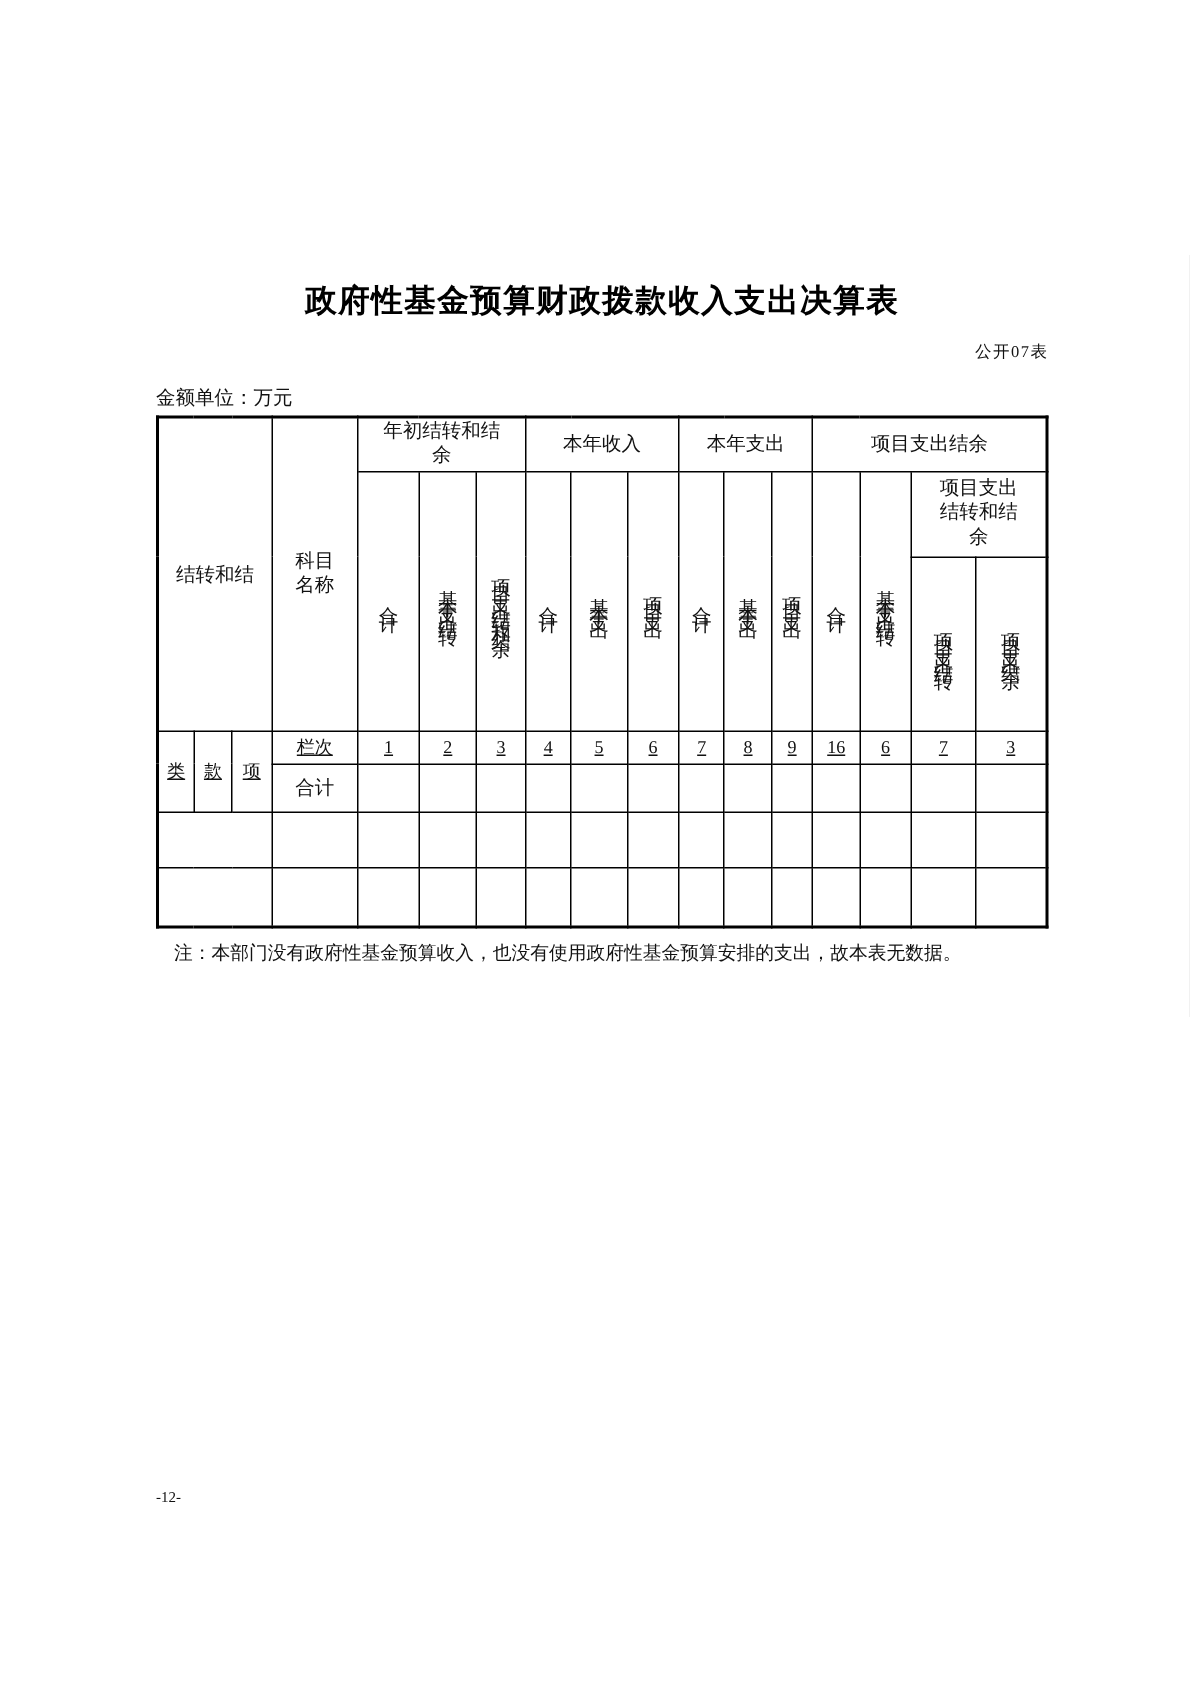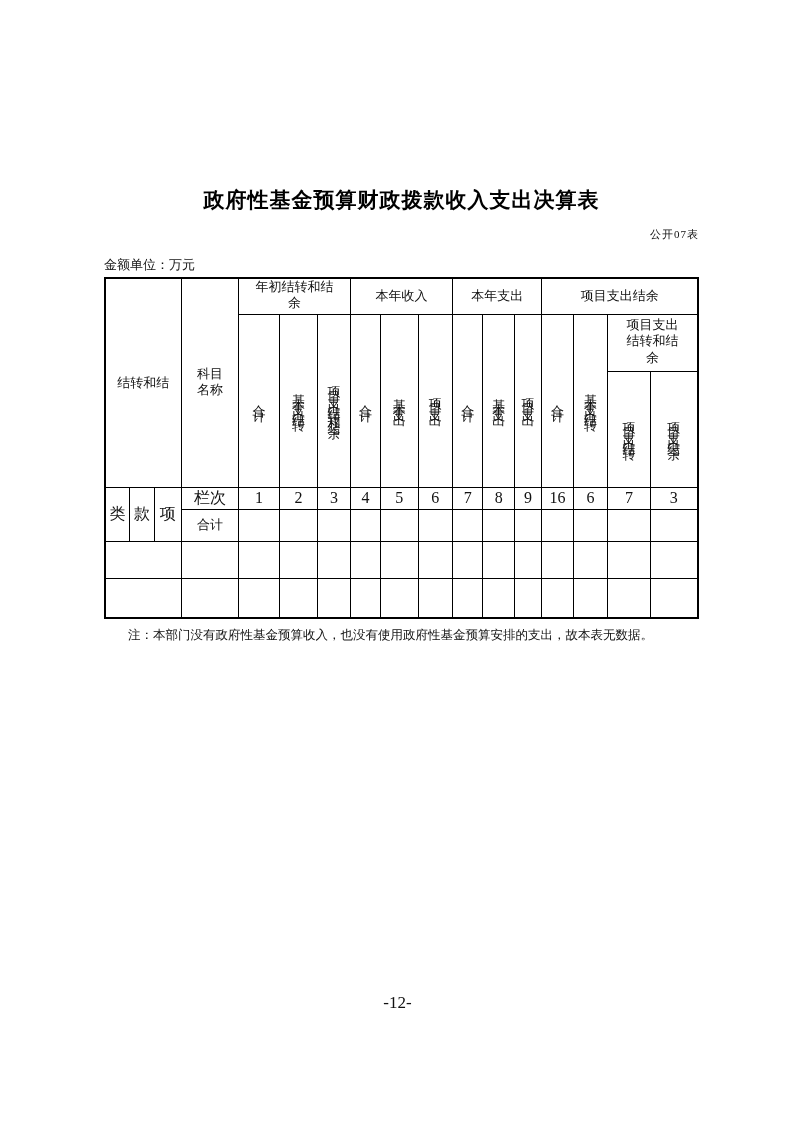--- a/index.html
+++ b/index.html
@@ -71,36 +71,36 @@
   tr.row-empty1   { height: 37px; }
   tr.row-empty2   { height: 40px; }
   .wrap { white-space: pre-line; font-family: Liberation Mono, monospace; }
   .vt {
     display: inline-block;
     writing-mode: vertical-rl;
     text-orientation: upright;
     letter-spacing: 5px;
     line-height: 1;
   }
-  tr.row-numbers td { font-size: 16px; }
+  tr.row-numbers td { font-size: 12px; text-decoration: underline; }
   .note {
     position: absolute;
     top: 627px;
-    left: 128px;
+    left: 116px;
     width: 590px;
     font-size: 12.5px;
   }
   .page-number {
     position: absolute;
     top: 993px;
     left: 104px;
     width: 595px;
-    text-align: center;
+    text-align: left;
     padding-right: 8px;
-    font-size: 17px;
+    font-size: 10px;
     box-sizing: border-box;
   }
 </style>
 </head>
 <body>
 
 <div class="page">
 
   <h1 class="title">政府性基金预算财政拨款收入支出决算表</h1>
 

